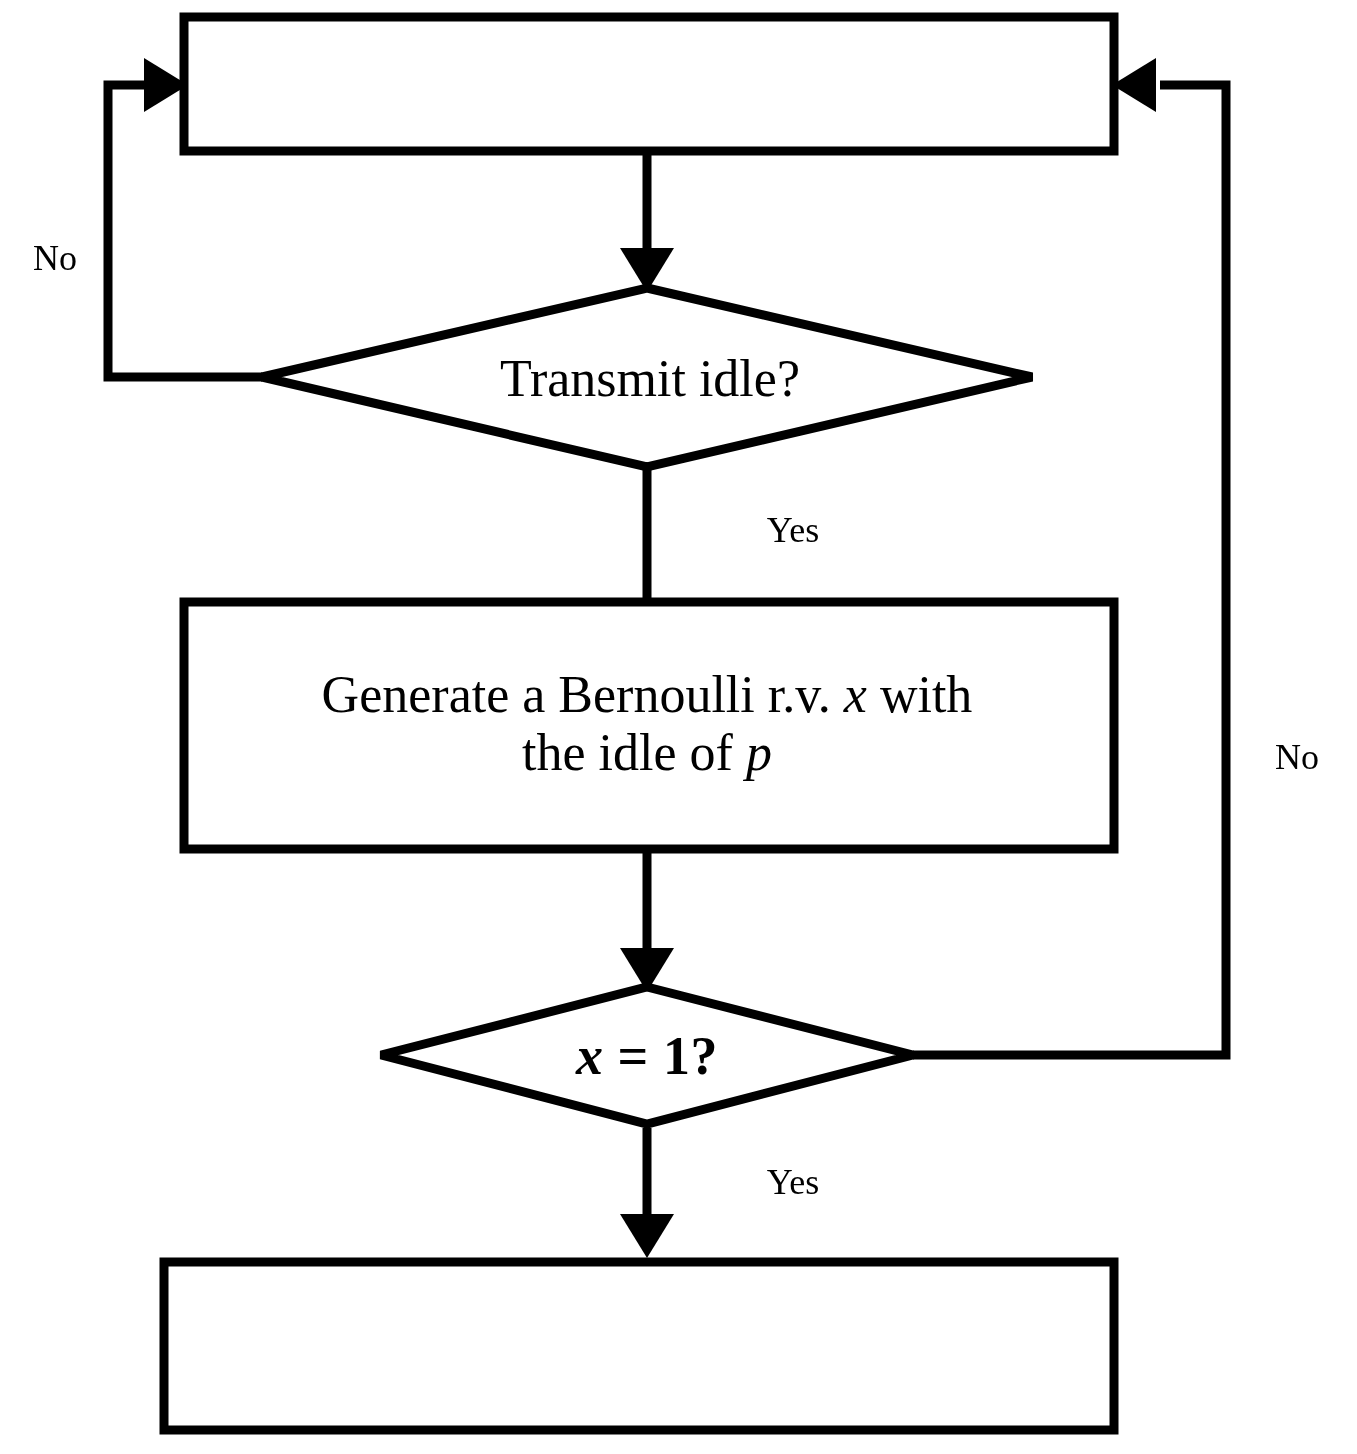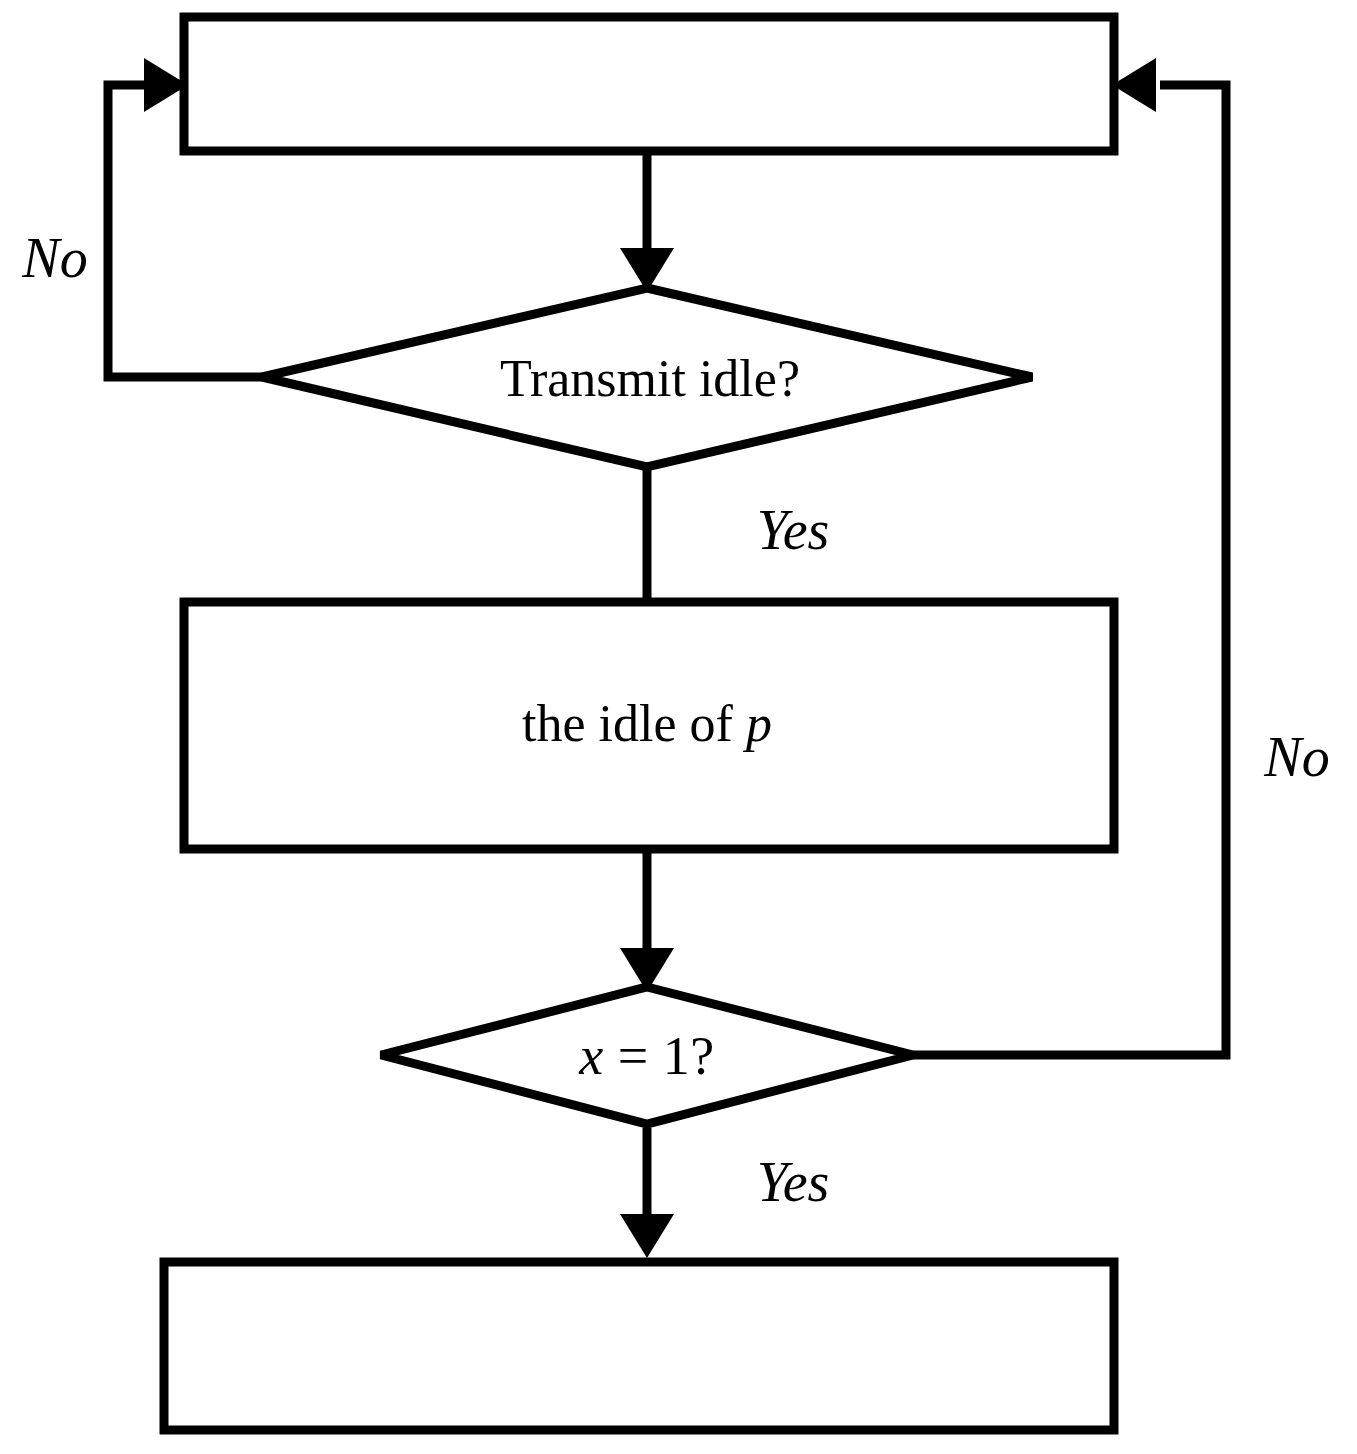--- a/index.html
+++ b/index.html
@@ -52,30 +52,30 @@
   .node-label {
     text-align: center;
     transform: translate(-50%, -50%);
     font-size: 52px;
   }
   .node-label.two-line {
     white-space: normal;
     width: 900px;
   }
   .edge-label {
-    font-size: 56px;
+    font-size: 36px;
     transform: translate(-50%, -50%);
-    font-style: italic;
   }
   .mathvar {
     font-style: italic;
   }
   .matheq {
     font-size: 54px;
     letter-spacing: 0.5px;
+    font-weight: bold;
   }
 </style>
 </head>
 <body>
 
 <div id="canvas">
 
   <svg class="flow" viewBox="0 0 1357 1454" xmlns="http://www.w3.org/2000/svg">
 
     <g>
@@ -118,20 +118,23 @@
 
     <rect class="node-shape" x="164" y="1262" width="950" height="168"></rect>
 
   </svg>
 
 
   <div class="txt node-label" style="left:650px; top:379px;">Transmit idle?</div>
 
   <div class="txt node-label two-line" style="left:647px; top:724px; white-space:normal; text-align:center;">
     <div style="display:block;">
+      <span>Generate a Bernoulli r.v. </span><span class="mathvar">x</span><span> with</span>
+    </div>
+    <div style="display:block;">
       <span>the idle of </span><span class="mathvar">p</span>
     </div>
   </div>
 
   <div class="txt node-label matheq" style="left:647px; top:1056px;">
     <span class="mathvar">x</span><span> = 1?</span>
   </div>
 
 
   <div class="txt edge-label" style="left:55px; top:258px;">No</div>

